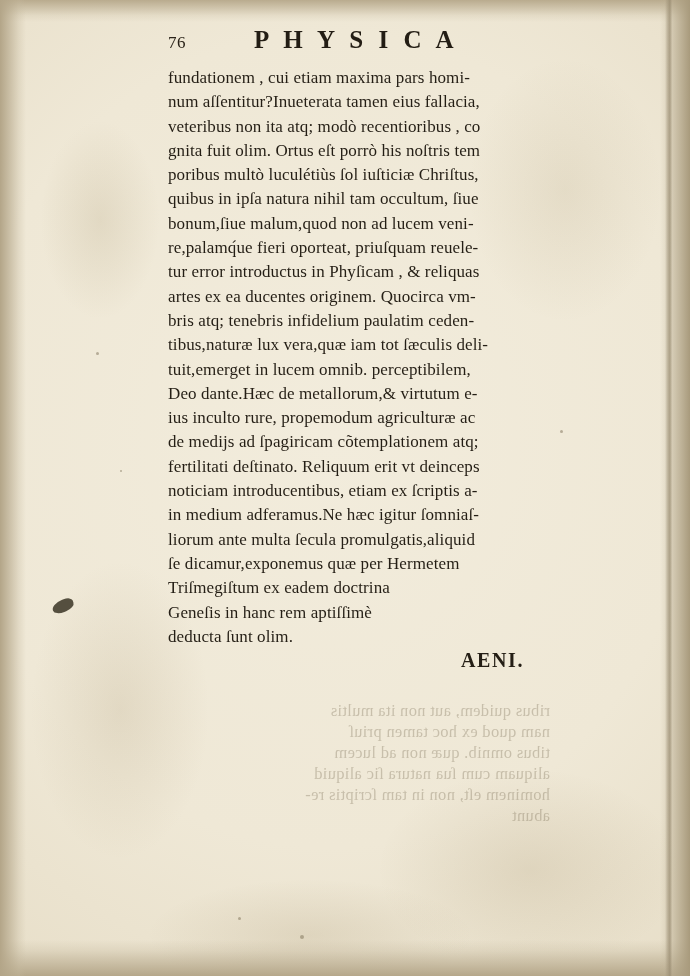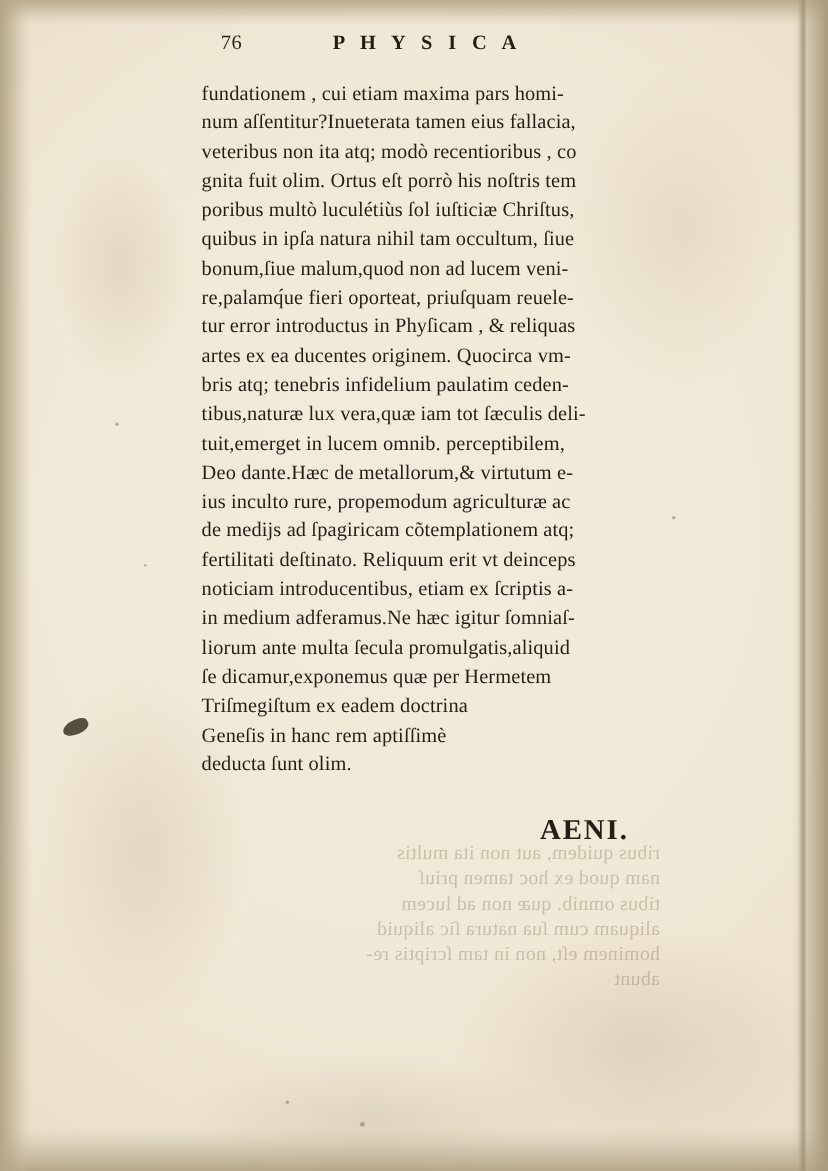--- a/index.html
+++ b/index.html
@@ -72,26 +72,25 @@
   .header-row {
     display: flex;
     align-items: baseline;
     height: 34px;
   }
   .folio {
     font-size: 17px;
     color: #2a2319;
     letter-spacing: 0.5px;
     width: 34px;
-    text-align: right;
   }
   .running-title {
     flex: 1;
     text-align: center;
-    font-size: 17px;
+    font-size: 25px;
     letter-spacing: 4.5px;
     color: #231d14;
     font-weight: 600;
     padding-right: 26px;
   }
 
   .body-block {
     margin-top: 6px;
   }
   .line {
@@ -104,24 +103,23 @@
   }
   .line.center {
     white-space: normal;
   }
 
   .colophon {
     margin-top: 0px;
   }
 
   .catchword {
-    margin-top: 30px;
     text-align: right;
     padding-right: 12px;
-    font-size: 24px;
+    font-size: 20px;
     letter-spacing: 1.6px;
     color: #241e15;
     font-weight: 600;
   }
 
   
   #bleed {
     position: absolute;
     left: 150px;
     top: 700px;

